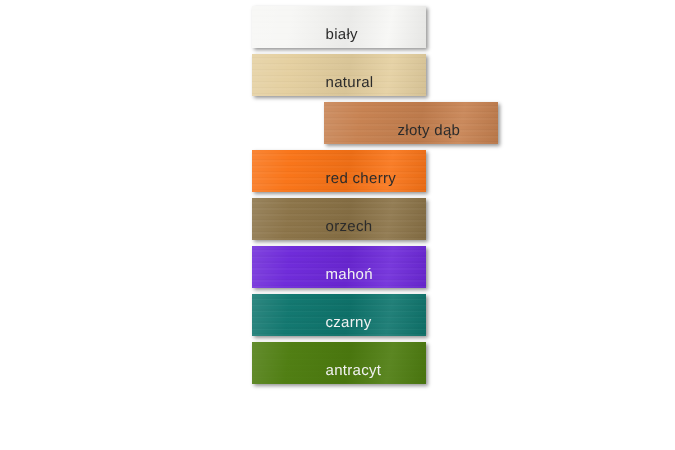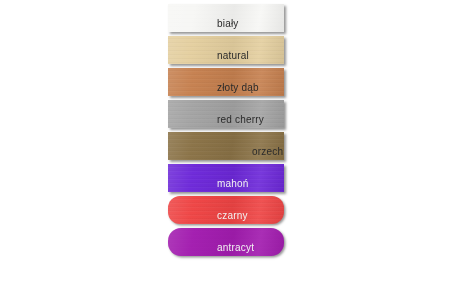--- a/index.html
+++ b/index.html
@@ -107,44 +107,44 @@
       <div class="swatch light flat" style="background: rgb(247, 247, 245);">
         <span class="grain"></span>
         <span class="sheen"></span>
         <span class="swatch-label" style="color: rgb(43, 43, 43);">biały</span>
       </div>
       <div class="swatch light" style="background: rgb(228, 207, 159);">
         <span class="grain"></span>
         <span class="sheen"></span>
         <span class="swatch-label" style="color: rgb(43, 43, 43);">natural</span>
       </div>
-      <div class="swatch light" style="background: rgb(198, 128, 79);">
+      <div class="swatch light" style="background: rgb(198, 128, 79); margin-left: 48px;">
         <span class="grain"></span>
         <span class="sheen"></span>
         <span class="swatch-label" style="color: rgb(43, 43, 43);">złoty dąb</span>
       </div>
-      <div class="swatch light" style="background: #a3a3a3;">
+      <div class="swatch light" style="background: #f97316;">
         <span class="grain"></span>
         <span class="sheen"></span>
         <span class="swatch-label" style="color: rgb(43, 43, 43);">red cherry</span>
       </div>
       <div class="swatch light" style="background: rgb(138, 114, 70);">
         <span class="grain"></span>
         <span class="sheen"></span>
-        <span class="swatch-label" style="color: rgb(43, 43, 43); margin-left: 35px;">orzech</span>
+        <span class="swatch-label" style="color: rgb(43, 43, 43);">orzech</span>
       </div>
       <div class="swatch dark" style="background: #6d28d9;">
         <span class="grain"></span>
         <span class="sheen"></span>
         <span class="swatch-label" style="color: rgb(242, 242, 242);">mahoń</span>
       </div>
-      <div class="swatch dark" style="background: #ef4444; border-radius: 12px;">
+      <div class="swatch dark" style="background: #0f766e;">
         <span class="grain"></span>
         <span class="sheen"></span>
         <span class="swatch-label" style="color: rgb(242, 242, 242);">czarny</span>
       </div>
-      <div class="swatch dark flat" style="background: #a21caf; border-radius: 13px;">
+      <div class="swatch dark flat" style="background: #4d7c0f;">
         <span class="grain"></span>
         <span class="sheen"></span>
         <span class="swatch-label" style="color: rgb(242, 242, 242);">antracyt</span>
       </div>
     </div>
 </div>
 
 </body></html>

